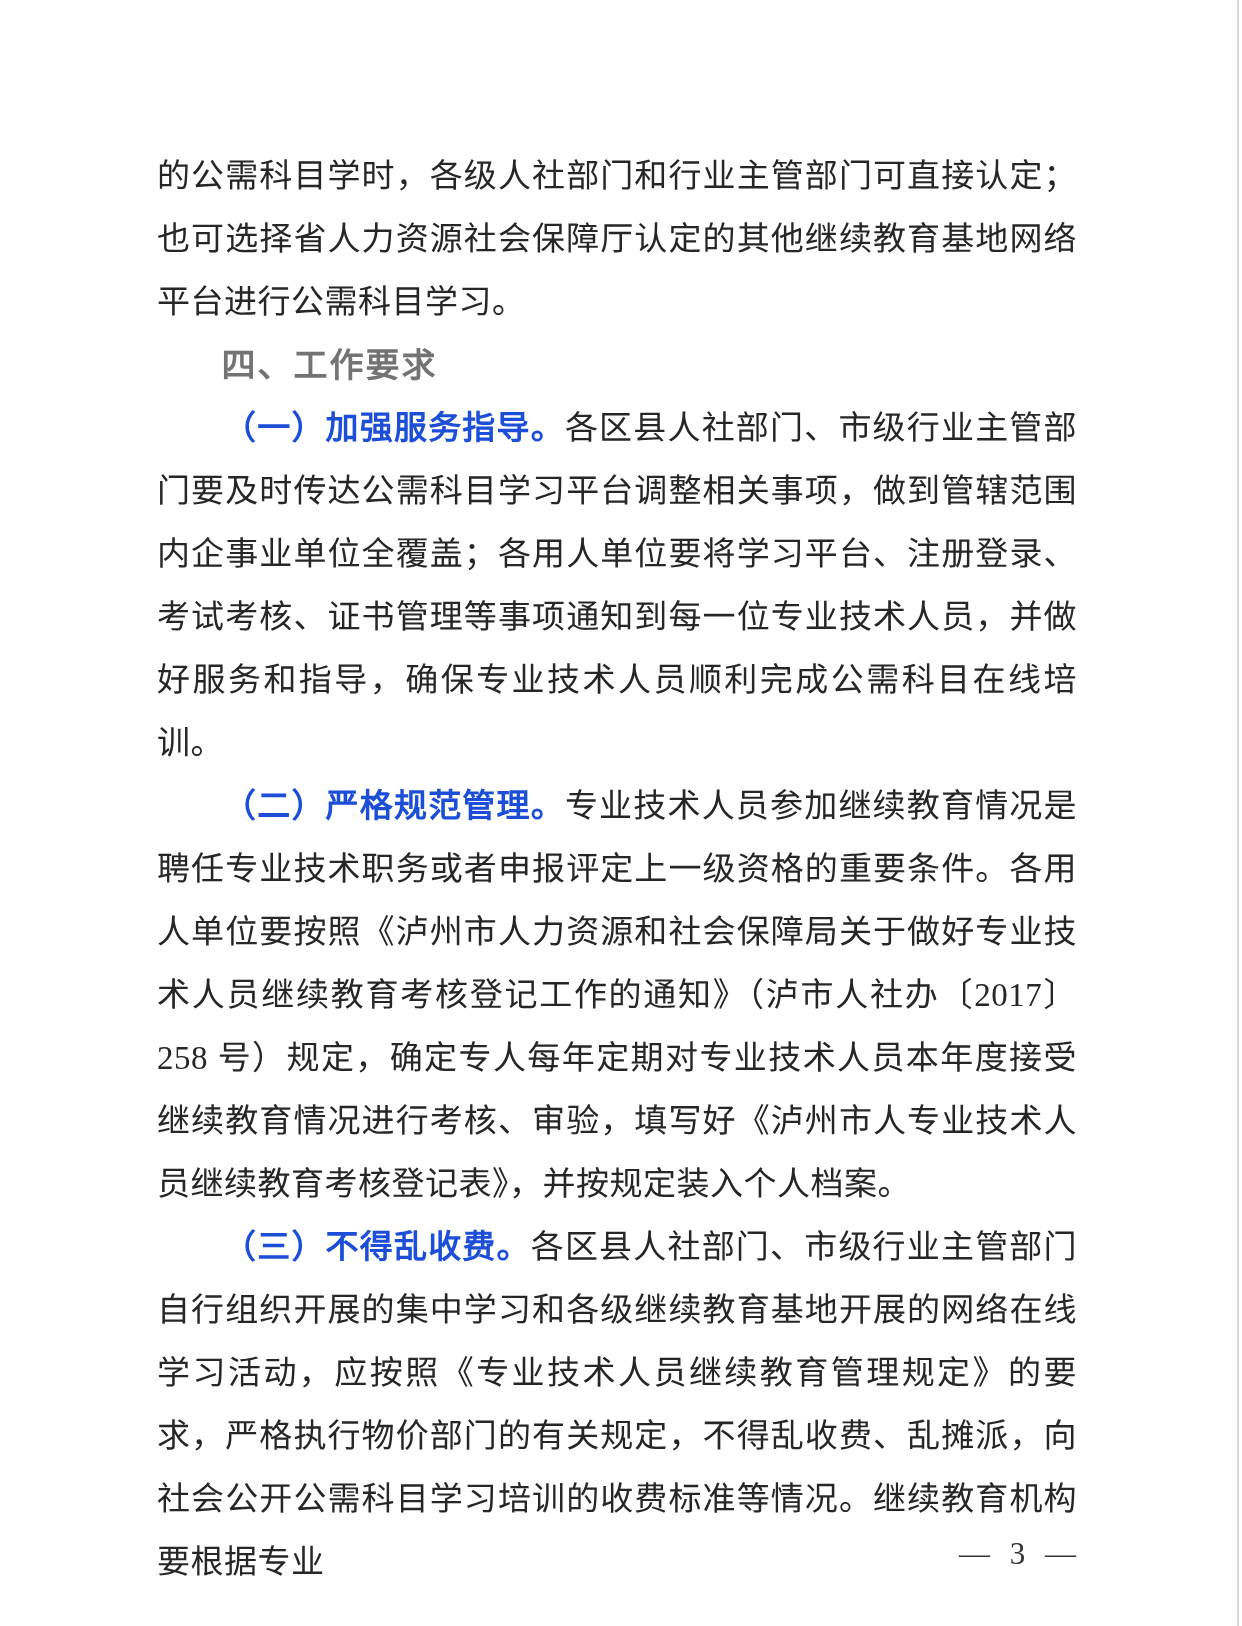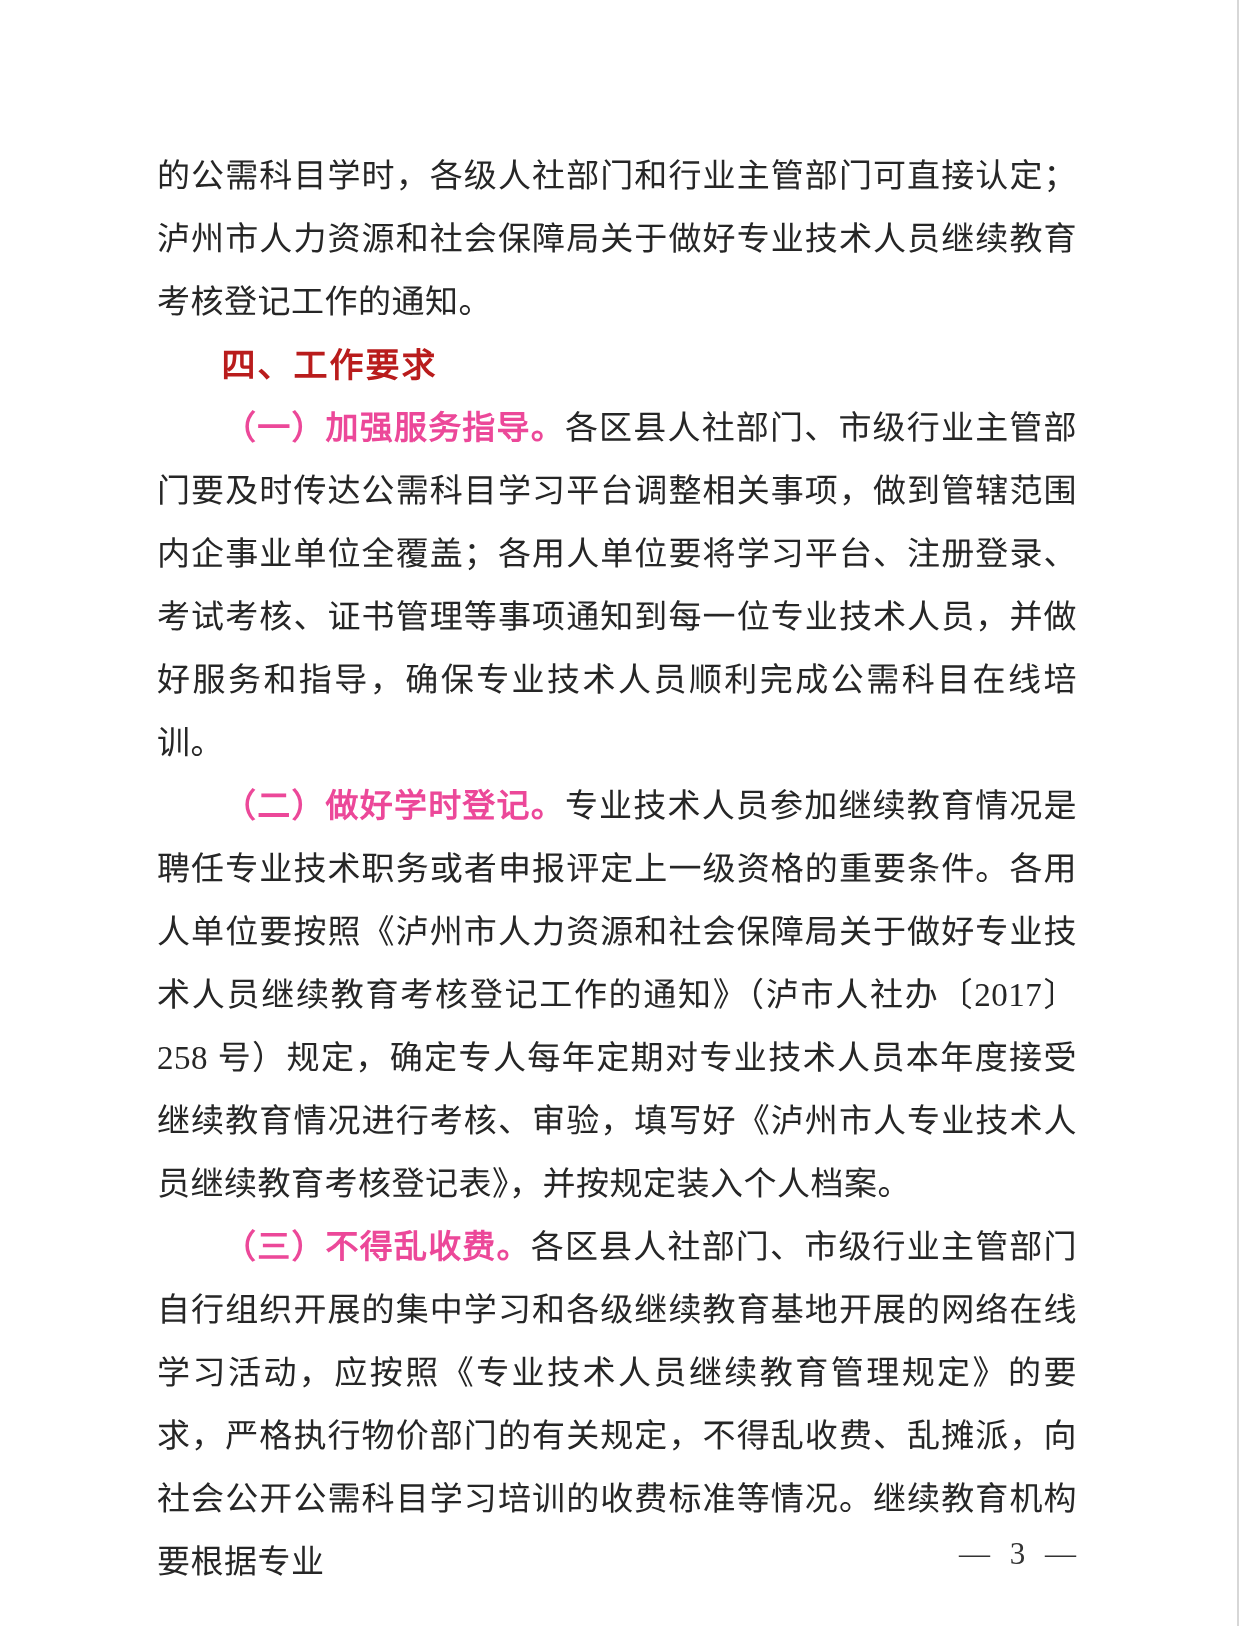--- a/index.html
+++ b/index.html
@@ -46,55 +46,55 @@
     text-indent: 0;
   }
   .section-heading {
     margin: 0;
     text-indent: 1.9em;
     font-size: 34px;
     line-height: 63px;
     font-weight: bold;
     font-family: "Liberation Sans", "DejaVu Sans", sans-serif;
     letter-spacing: 2px;
-    color: #b91c1c;
+    color: #737373;
   }
   .para-lead {
     font-weight: bold;
-    color: #ec4899;
+    color: #1d4ed8;
   }
   .page-number {
     position: absolute;
     top: 1534px;
     right: 160px;
     font-size: 31px;
     line-height: 40px;
     letter-spacing: 6px;
     color: #333333;
     font-family: "Liberation Serif", "DejaVu Serif", serif;
   }
 </style>
 </head>
 <body>
 
 <div class="page">
   <div class="scan-edge"></div>
 
   <div class="content">
 
-    <p class="para-continuation">的公需科目学时，各级人社部门和行业主管部门可直接认定；泸州市人力资源和社会保障局关于做好专业技术人员继续教育考核登记工作的通知。</p>
+    <p class="para-continuation">的公需科目学时，各级人社部门和行业主管部门可直接认定；也可选择省人力资源社会保障厅认定的其他继续教育基地网络平台进行公需科目学习。</p>
 
     <p class="section-heading">四、工作要求</p>
 
     <p class="para">
       <span class="para-lead">（一）加强服务指导。</span><span>各区县人社部门、市级行业主管部门要及时传达公需科目学习平台调整相关事项，做到管辖范围内企事业单位全覆盖；各用人单位要将学习平台、注册登录、考试考核、证书管理等事项通知到每一位专业技术人员，并做好服务和指导，确保专业技术人员顺利完成公需科目在线培训。</span>
     </p>
 
     <p class="para">
-      <span class="para-lead">（二）做好学时登记。</span><span>专业技术人员参加继续教育情况是聘任专业技术职务或者申报评定上一级资格的重要条件。各用人单位要按照《泸州市人力资源和社会保障局关于做好专业技术人员继续教育考核登记工作的通知》（泸市人社办〔2017〕258 号）规定，确定专人每年定期对专业技术人员本年度接受继续教育情况进行考核、审验，填写好《泸州市人专业技术人员继续教育考核登记表》，并按规定装入个人档案。</span>
+      <span class="para-lead">（二）严格规范管理。</span><span>专业技术人员参加继续教育情况是聘任专业技术职务或者申报评定上一级资格的重要条件。各用人单位要按照《泸州市人力资源和社会保障局关于做好专业技术人员继续教育考核登记工作的通知》（泸市人社办〔2017〕258 号）规定，确定专人每年定期对专业技术人员本年度接受继续教育情况进行考核、审验，填写好《泸州市人专业技术人员继续教育考核登记表》，并按规定装入个人档案。</span>
     </p>
 
     <p class="para">
       <span class="para-lead">（三）不得乱收费。</span><span>各区县人社部门、市级行业主管部门自行组织开展的集中学习和各级继续教育基地开展的网络在线学习活动，应按照《专业技术人员继续教育管理规定》的要求，严格执行物价部门的有关规定，不得乱收费、乱摊派，向社会公开公需科目学习培训的收费标准等情况。继续教育机构要根据专业</span>
     </p>
 
   </div>
 
   <div class="page-number">— 3 —</div>
 </div>

